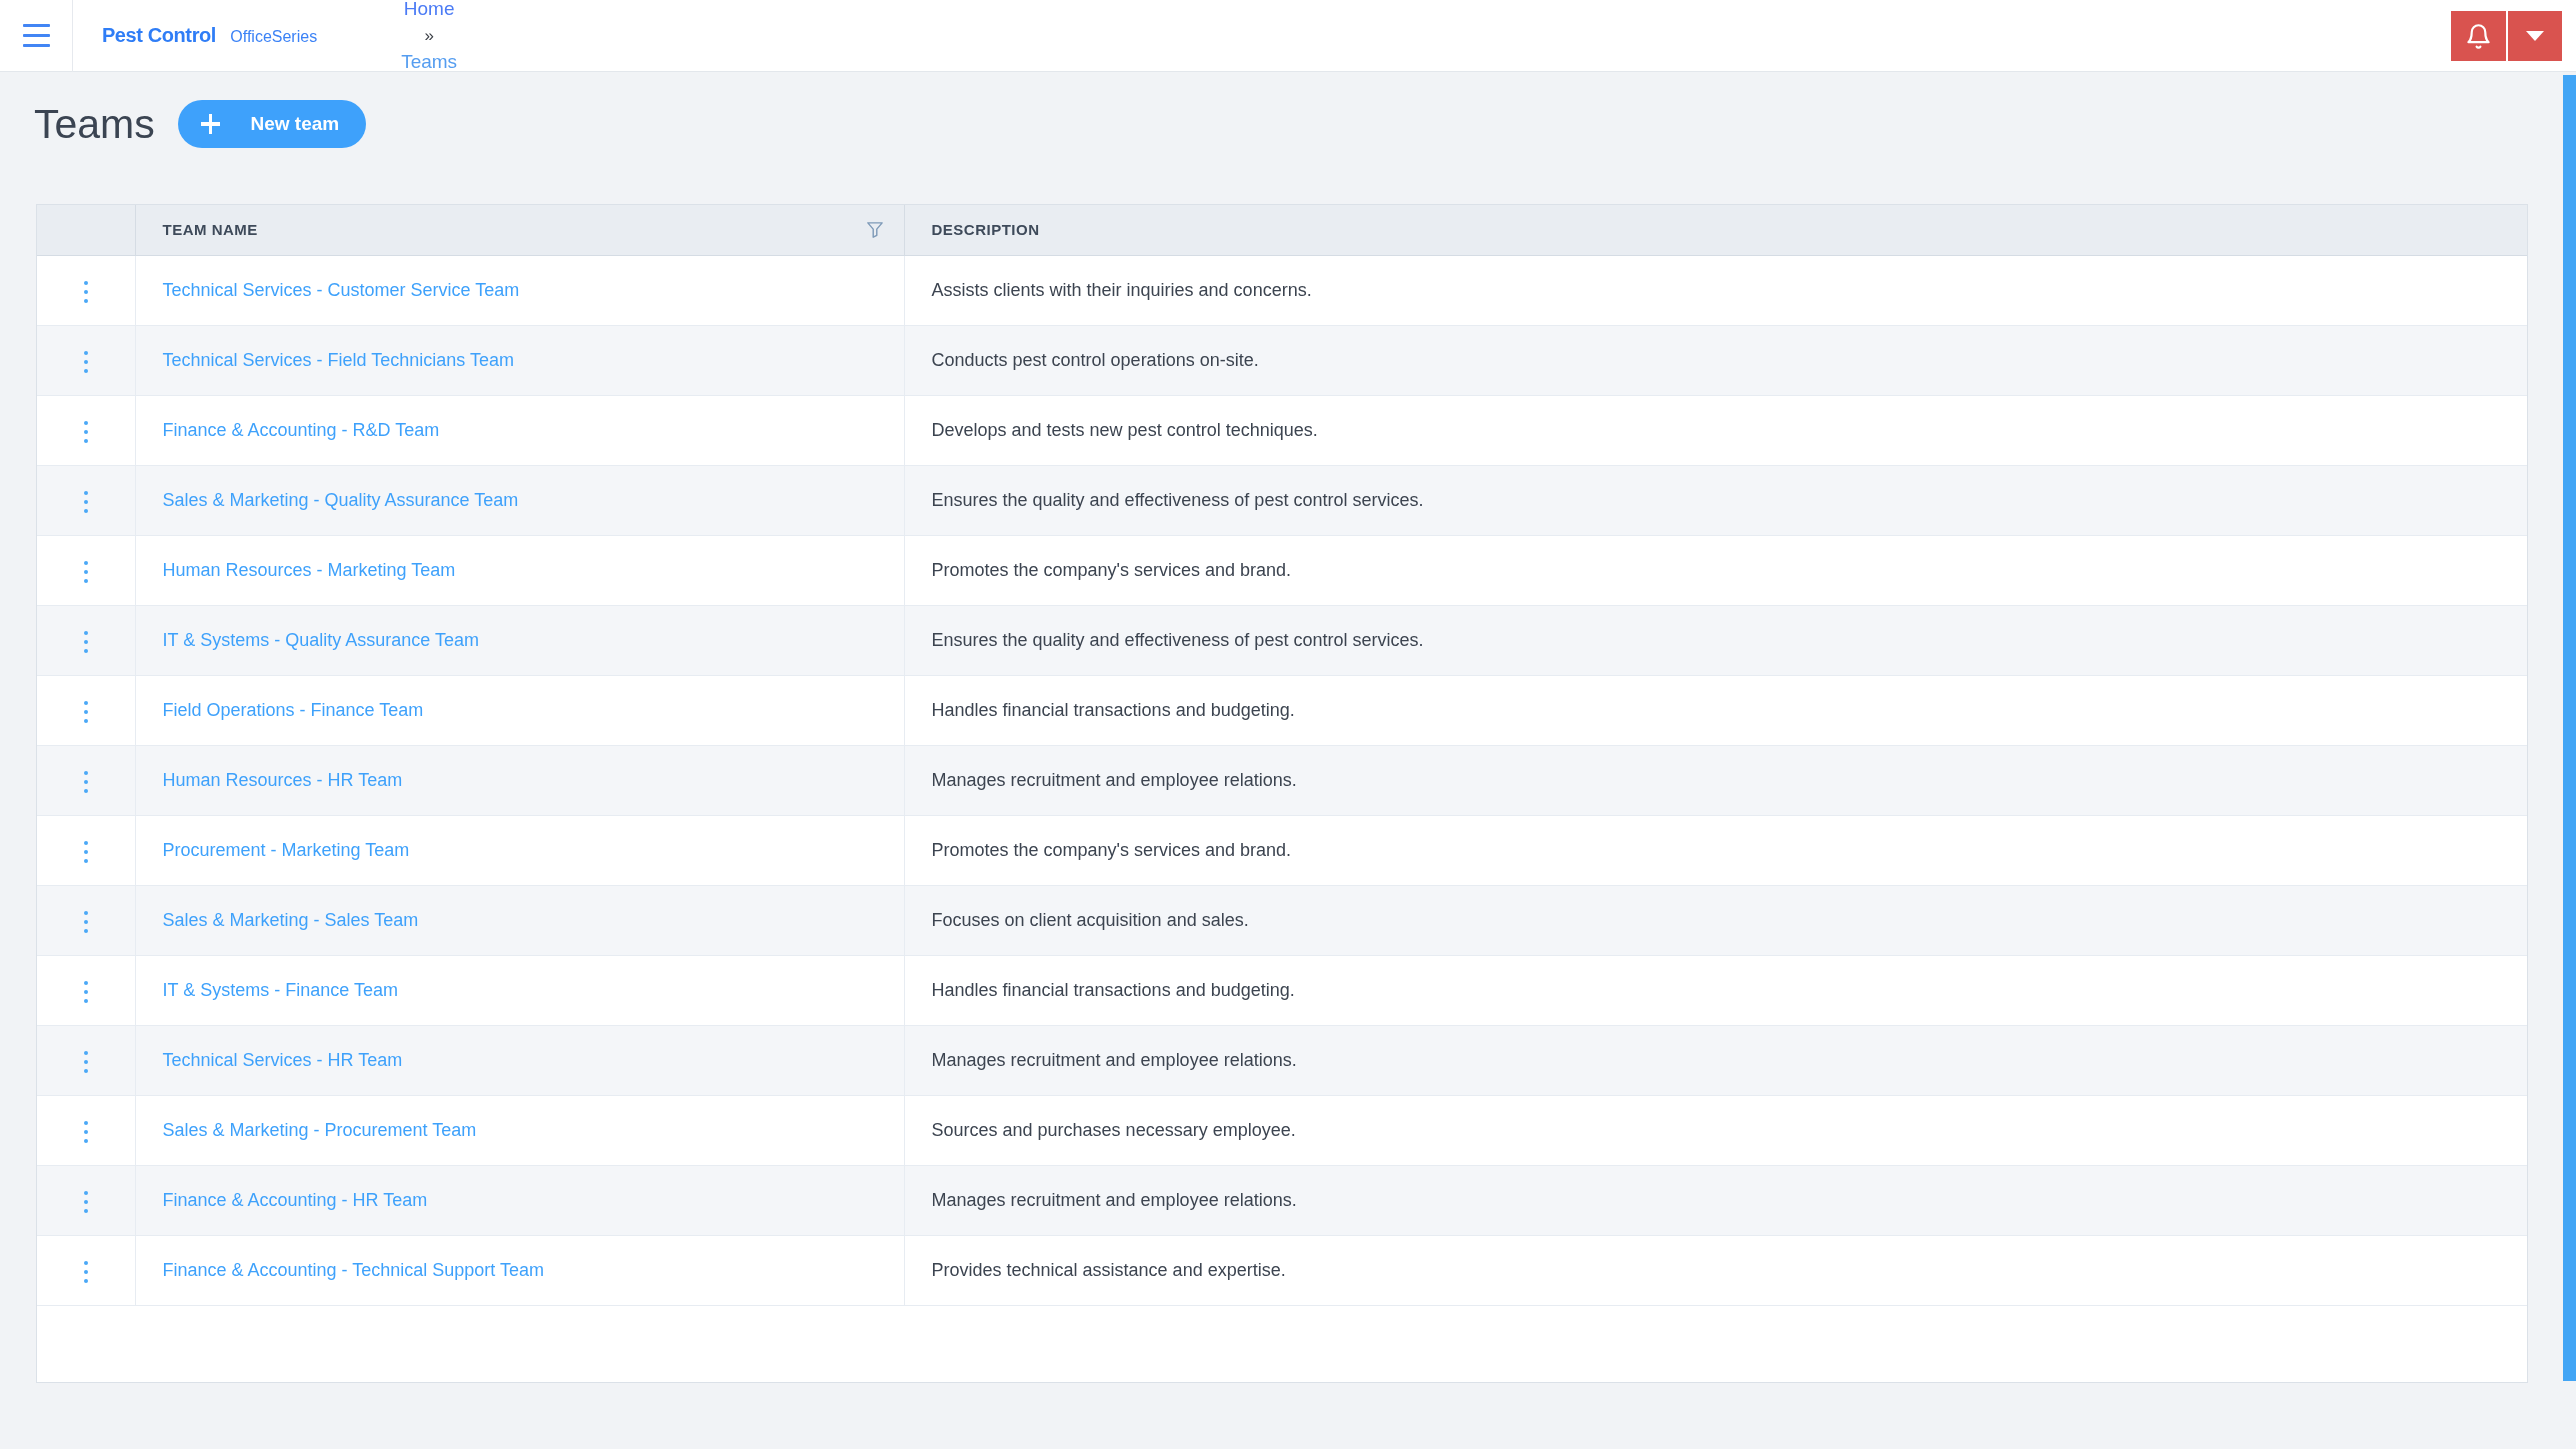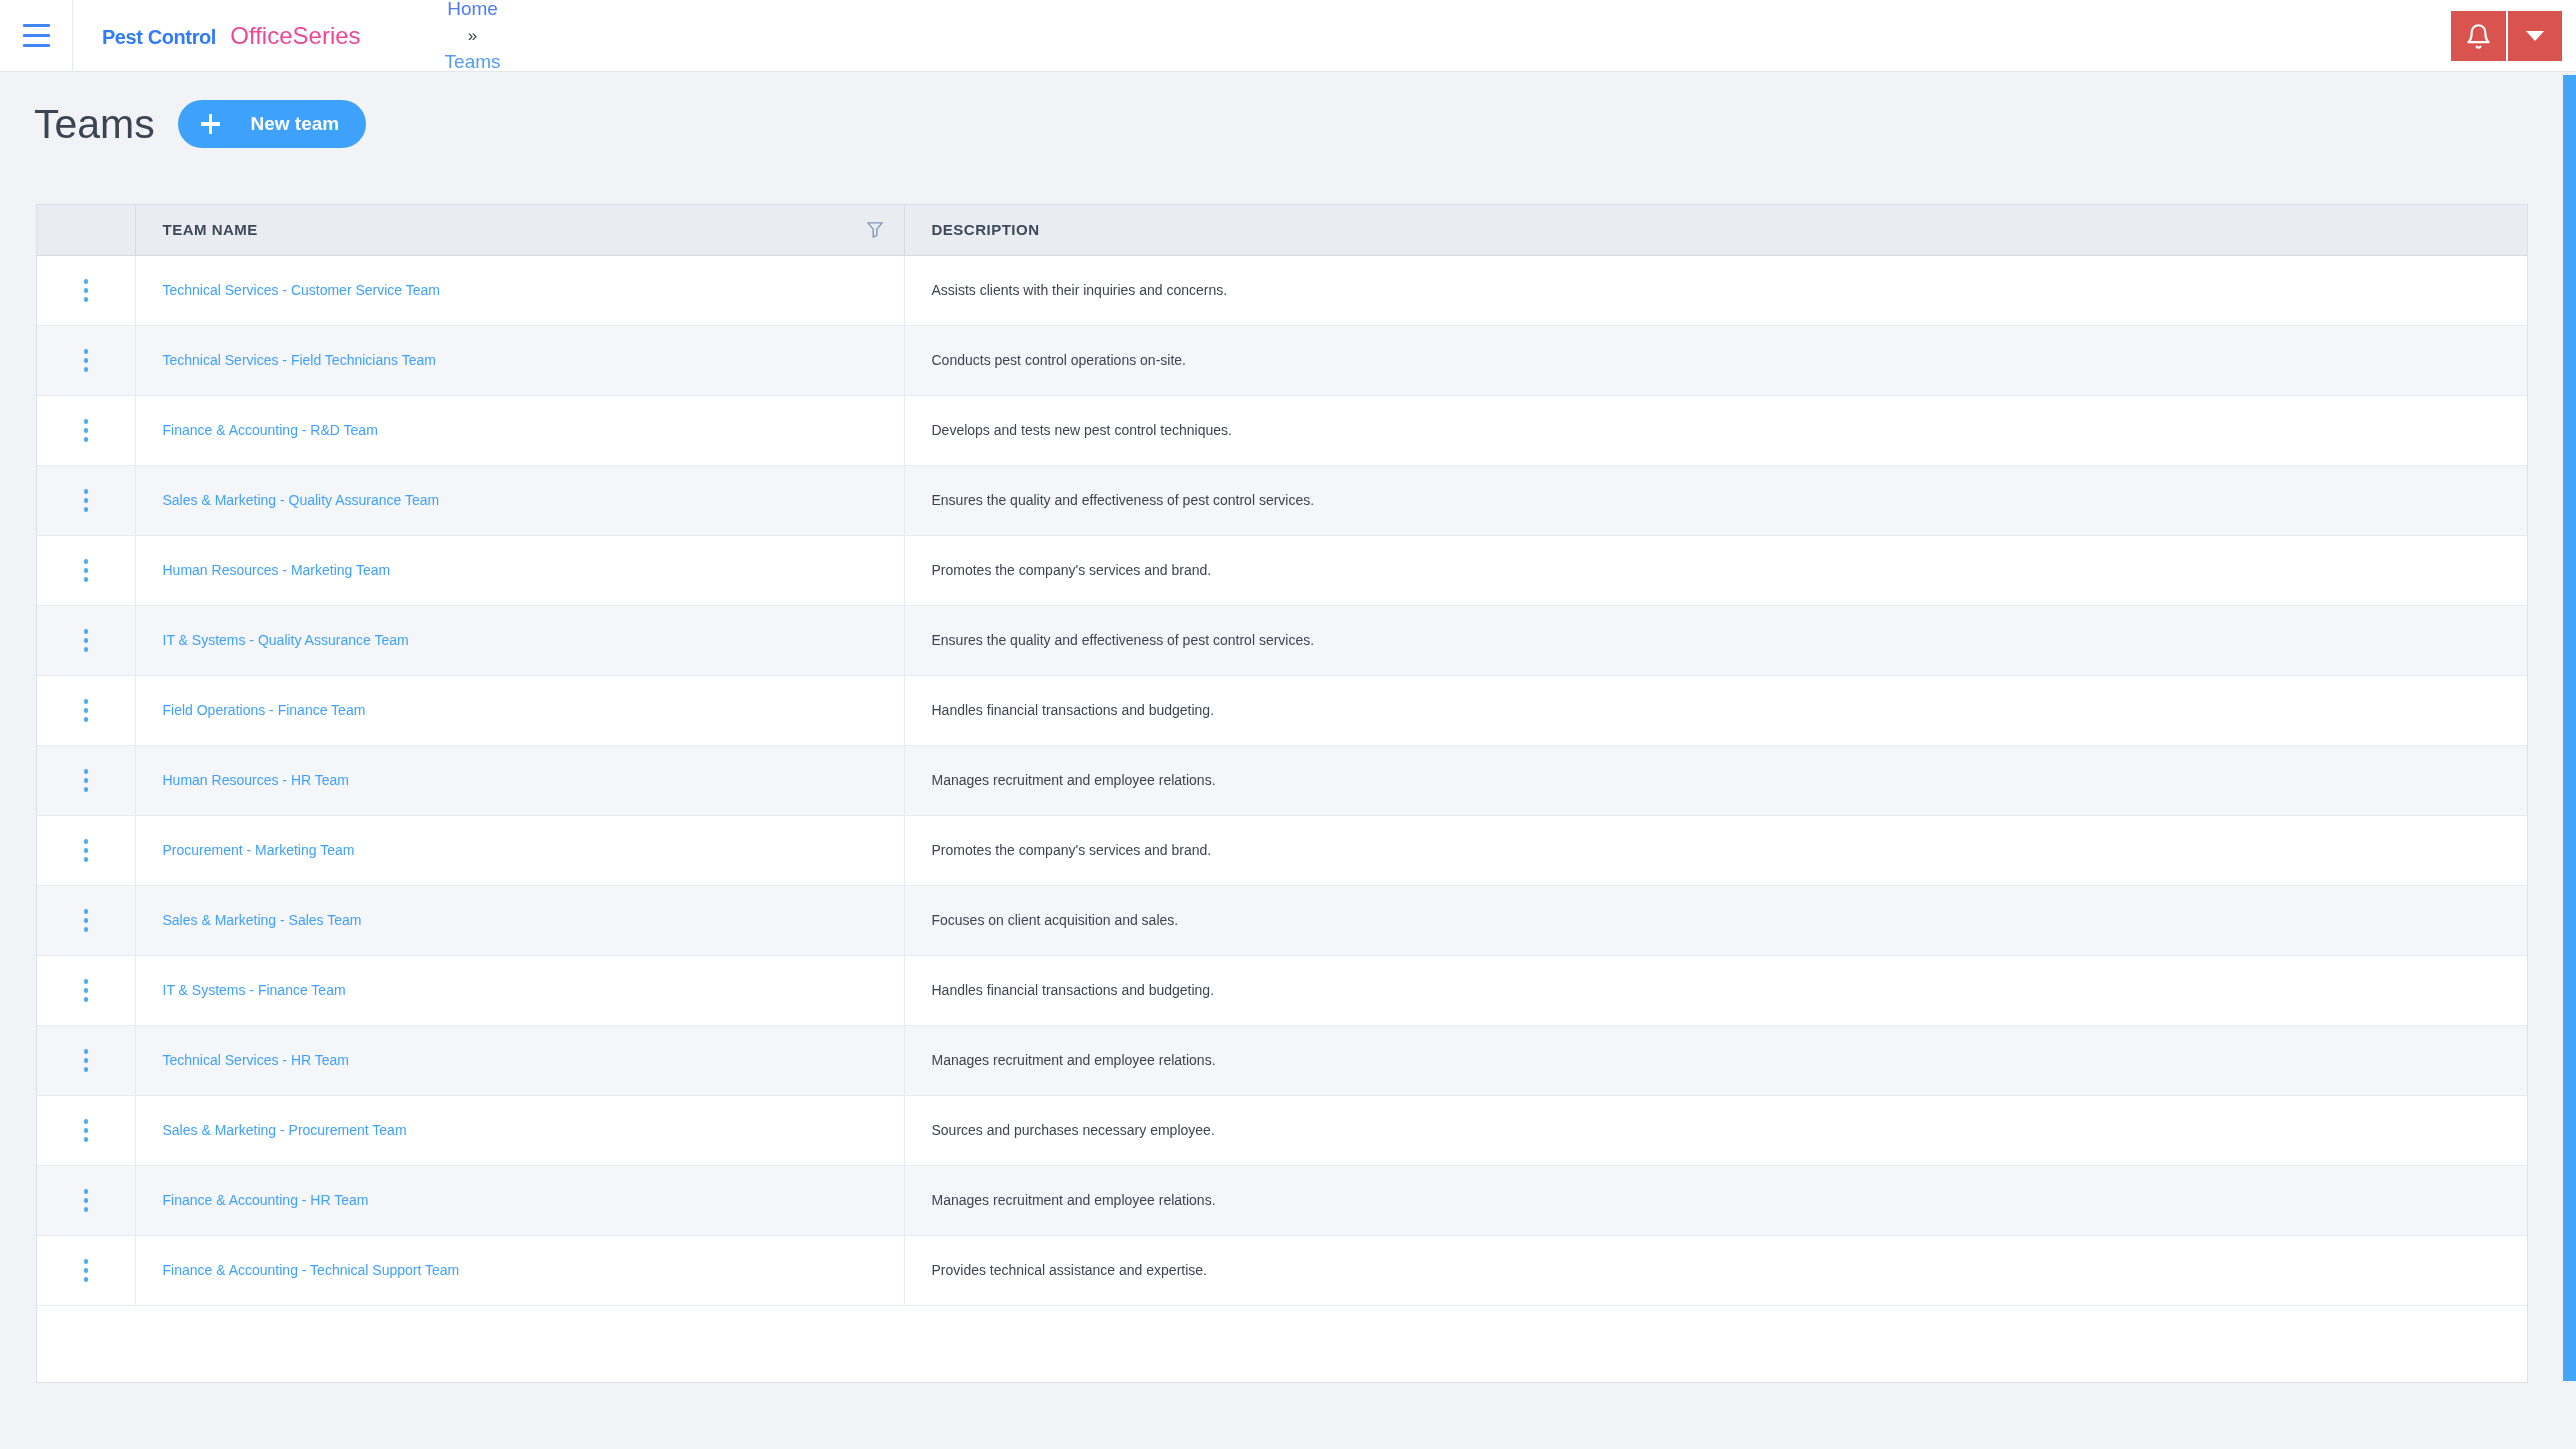--- a/index.html
+++ b/index.html
@@ -33,21 +33,21 @@
   }
   .brand {
     display: flex; align-items: baseline; gap: 14.3px;
     margin-left: 29px;
   }
   .brand-name {
     font-size: 20px; font-weight: bold; color: #2f7df6;
     letter-spacing: -0.4px;
   }
   .brand-sub {
-    font-size: 24px; color: #ec4899; font-weight: 400;
+    font-size: 16px; color: #3b82f6; font-weight: 400;
   }
   .breadcrumb {
     margin-left: 84px; font-size: 19px;
     display: flex; align-items: center; gap: 5.4px; flex-direction: column;
   }
   .bc-home { color: #4b7bf5; cursor: pointer; }
   .bc-sep  { color: #3b3f46; font-size: 17px; }
   .bc-cur  { color: #559df0; }
 
   .topright {
@@ -127,21 +127,21 @@
     position: absolute; right: 19.7px; top: 50%;
     transform: translateY(-50%);
     cursor: pointer; line-height: 0;
   }
 
   tbody td {
     height: 70px;
     border-bottom: 0.9px solid #e7ecf2;
     border-right: 0.9px solid #e7ecf2;
     vertical-align: middle;
-    font-size: 14px;
+    font-size: 18px;
   }
   tbody tr:nth-child(even) td { background: #f4f6f9; }
   tbody tr:nth-child(odd)  td { background: #ffffff; }
   td.c-actions {
     width: 98px; padding: 0;
     text-align: center;
   }
   td.c-name { padding-left: 27px; }
   td.c-desc { padding-left: 27px; border-right: none; color: #3c4450; margin-left: 43px; }
   .team-link {

